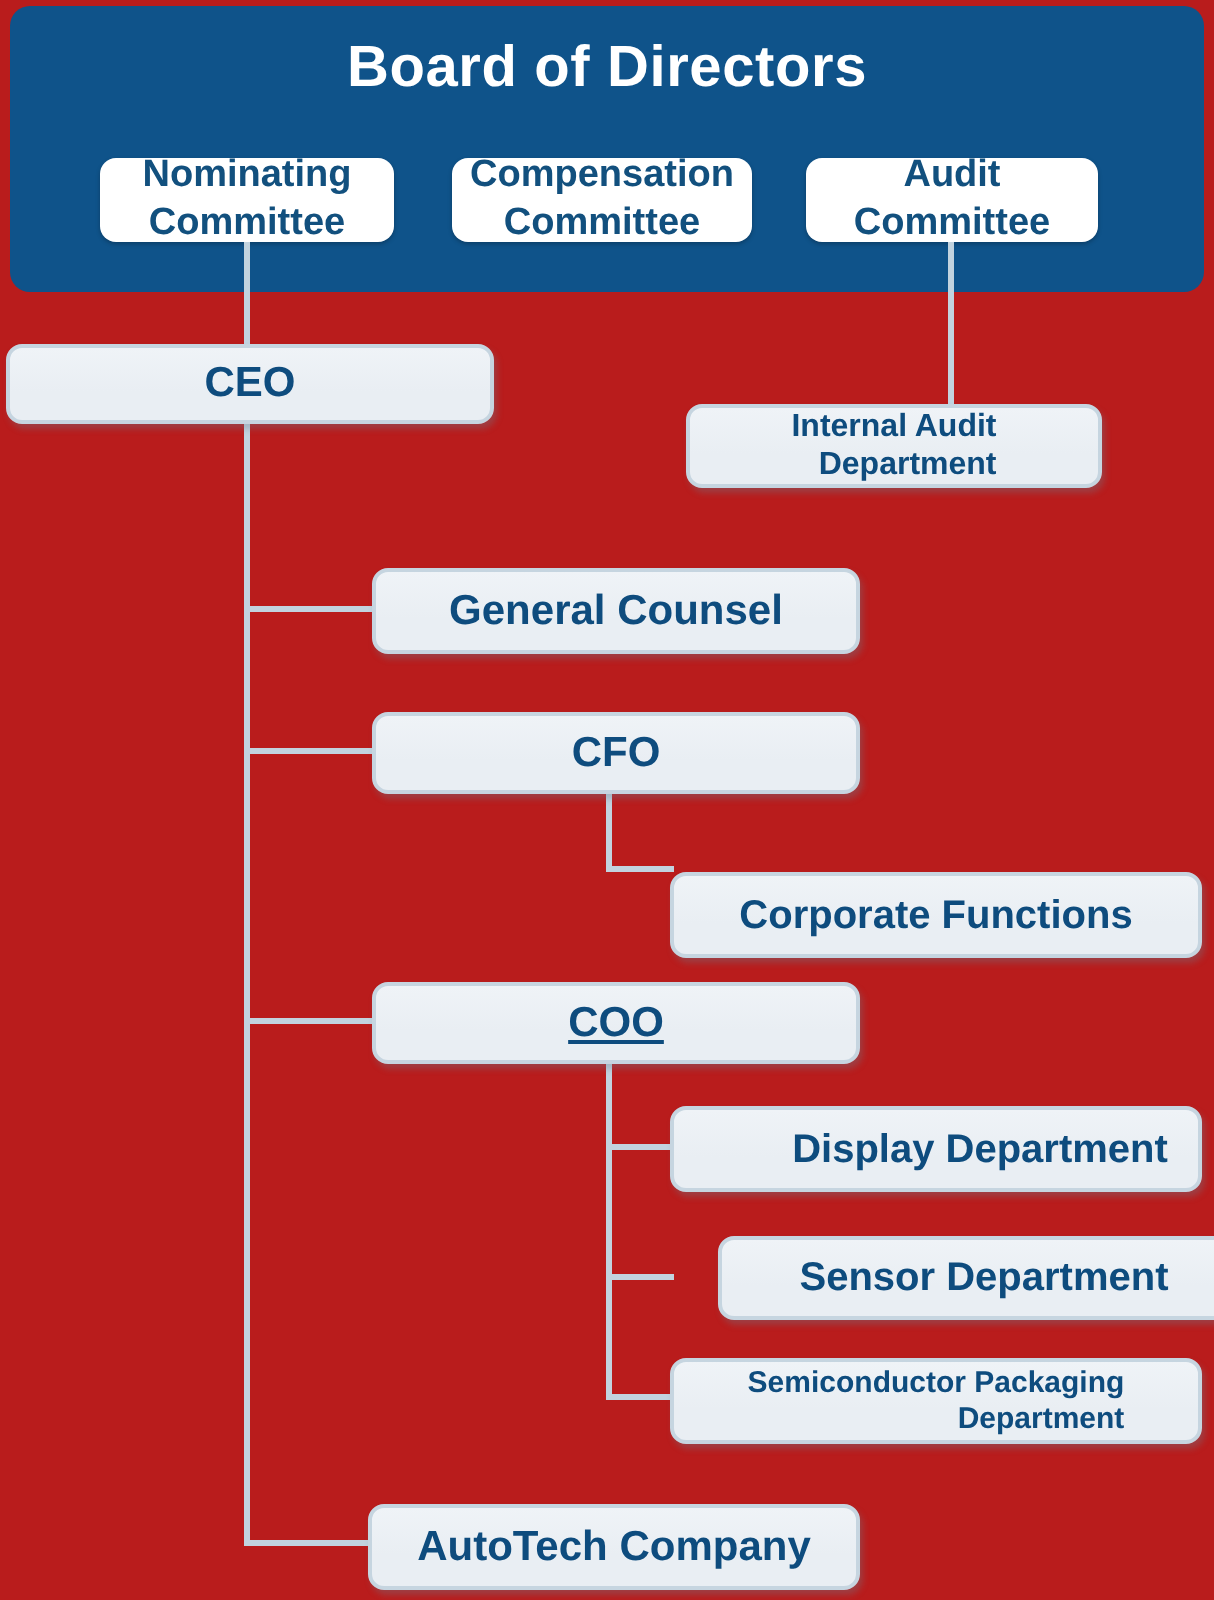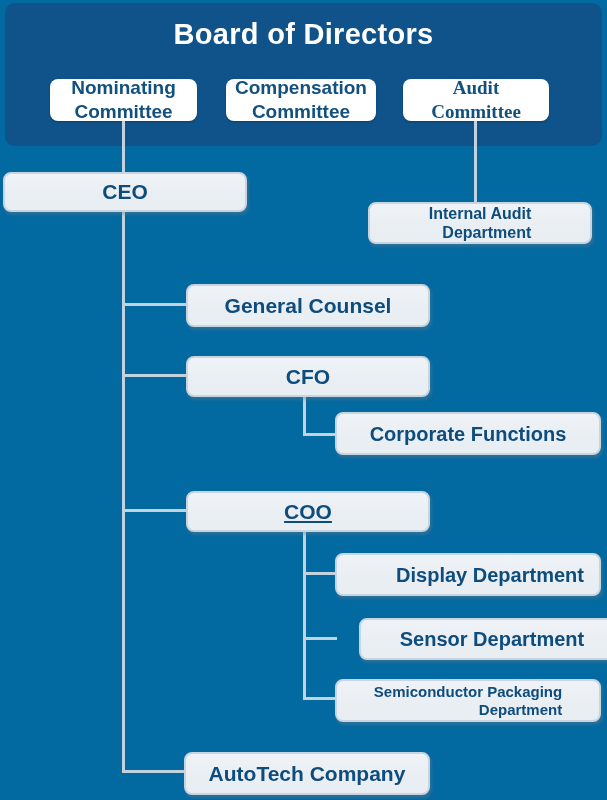--- a/index.html
+++ b/index.html
@@ -1,20 +1,20 @@
 <!DOCTYPE html>
 <html style="--header-bg: #0F538A; --header-text: #FFFFFF; --committee-bg: #FFFFFF; --committee-text: #12507E; --node-bg: #E9EEF3; --node-border: #C6D5E0; --node-text: #0E4C7E; --connector: #C2D3DF;"><head>
 <meta charset="utf-8">
 <style>
   html, body { margin: 0; padding: 0; background: #ffffff; }
   .canvas {
     position: relative;
     width: 607px;
     height: 800px;
-    background: #0369a1;
+    background: #b91c1c;
     font-family: "Liberation Sans", "DejaVu Sans", sans-serif;
     overflow: hidden;
   }
   .header {
     position: absolute;
     left: 5px; top: 3px;
     width: 597px; height: 143px;
     background: var(--header-bg, #0F538A);
     border-radius: 10px;
     z-index: 1;
@@ -43,21 +43,21 @@
     font-weight: bold;
     font-size: 19px;
     line-height: 1.25;
     color: var(--committee-text, #12507E);
     white-space: pre-line;
     box-shadow: 0 1px 2px rgba(0,0,0,0.25);
     z-index: 2;
   }
   .c-nominating   { left: 50px;  width: 147px; }
   .c-compensation { left: 226px; width: 150px; }
-  .c-audit        { left: 403px; width: 146px; font-family: Liberation Serif, serif; }
+  .c-audit        { left: 403px; width: 146px; }
 
   .line {
     position: absolute;
     background: var(--connector, #C2D3DF);
     z-index: 2;
   }
   .ln-nom-ceo    { left: 122px; top: 121px; width: 3px;  height: 51px; }
   .ln-audit-ia   { left: 474px; top: 121px; width: 3px;  height: 81px; }
   .ln-ceo-trunk  { left: 122px; top: 211px; width: 3px;  height: 562px; }
   .ln-gc         { left: 122px; top: 303px; width: 66px; height: 3px; }
@@ -82,24 +82,24 @@
     justify-content: center;
     text-align: right;
     font-weight: bold;
     color: var(--node-text, #0E4C7E);
     white-space: pre-line;
     line-height: 1.2;
     box-shadow: 1.5px 2.5px 3px rgba(110, 125, 140, 0.35);
     z-index: 3;
   }
   .n-ceo      { left: 3px;   top: 172px; width: 244px; height: 40px; font-size: 21px; }
-  .n-ia       { left: 343px; top: 202px; width: 224px; height: 42px; font-size: 16px; margin-left: 25px; }
+  .n-ia       { left: 343px; top: 202px; width: 208px; height: 42px; font-size: 16px; }
   .n-gc       { left: 186px; top: 284px; width: 244px; height: 43px; font-size: 21px; }
   .n-cfo      { left: 186px; top: 356px; width: 244px; height: 41px; font-size: 21px; }
-  .n-corpfunc { left: 335px; top: 412px; width: 266px; height: 43px; font-size: 20px; }
+  .n-corpfunc { left: 335px; top: 436px; width: 266px; height: 43px; font-size: 20px; }
   .n-coo      { left: 186px; top: 491px; width: 244px; height: 41px; font-size: 21px; text-decoration: underline; }
   .n-display  { left: 335px; top: 553px; width: 266px; height: 43px; font-size: 20px; padding-left: 44px; }
   .n-sensor   { left: 335px; top: 618px; width: 266px; height: 42px; font-size: 20px; margin-left: 24px; }
   .n-semi     { left: 335px; top: 679px; width: 266px; height: 43px; font-size: 15px; }
   .n-autotech { left: 184px; top: 752px; width: 246px; height: 43px; font-size: 21px; }
 </style>
 </head>
 <body>
 
 <div class="canvas">

